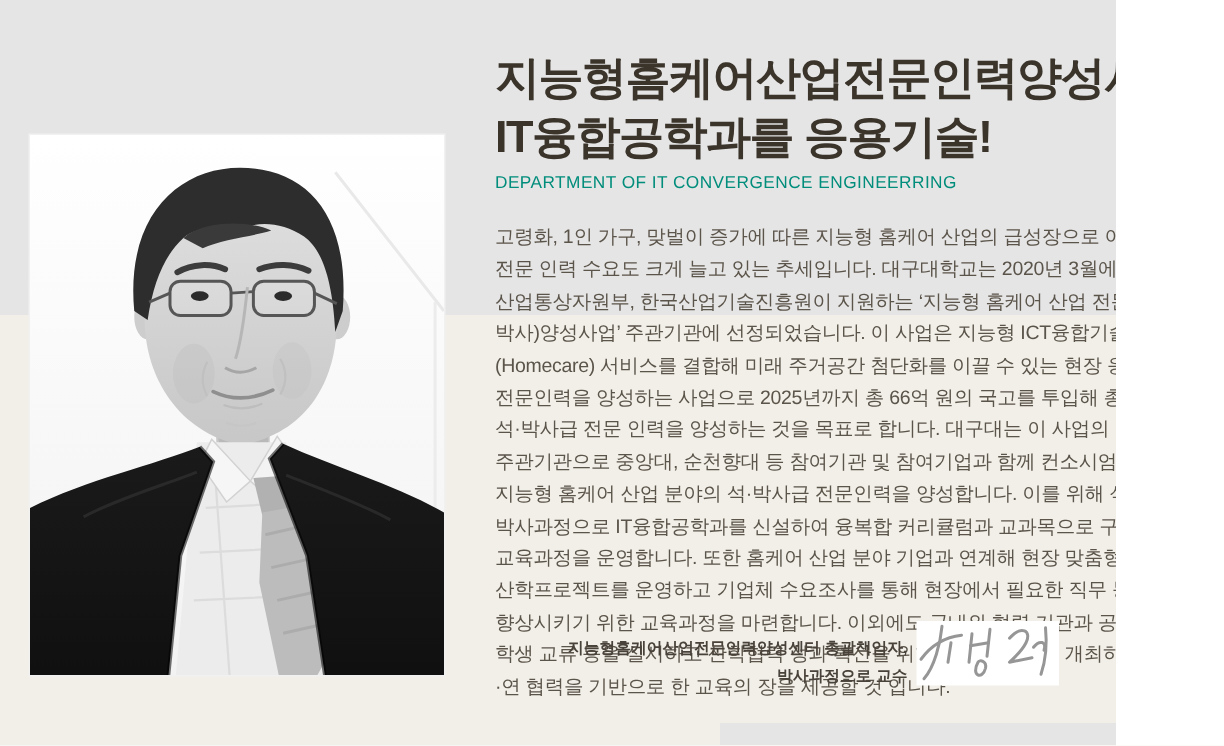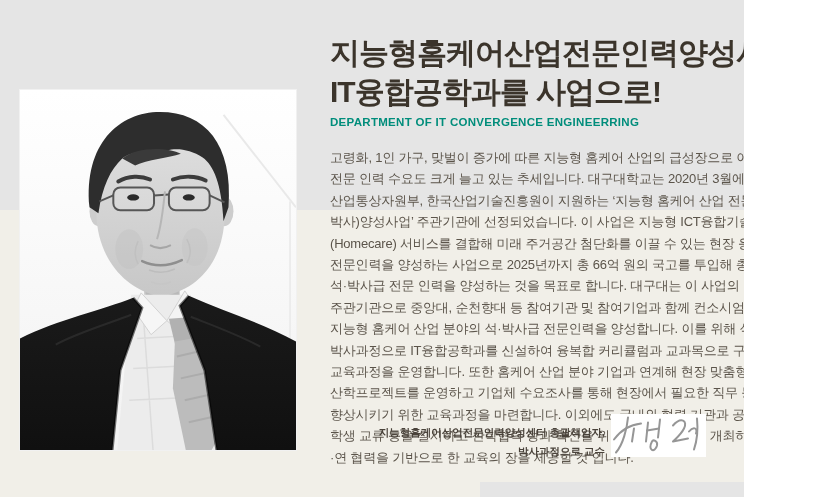--- a/index.html
+++ b/index.html
@@ -16,21 +16,21 @@
   .photo{
     position:absolute;left:19px;top:89px;width:278px;height:362px;
     border:1px solid rgba(0,0,0,0.04);box-sizing:border-box;background:#fbfbfb;
   }
   .photo svg{display:block;width:100%;height:100%;}
   
   .content{position:absolute;left:330px;top:33px;width:484px;}
   .title{margin:0;padding:0;font-size:30px;line-height:39px;font-weight:700;
     color:#3b342b;letter-spacing:-1px;}
   .title span{display:block;white-space:nowrap;}
-  .subtitle{margin-top:5px;font-size:11.5px;font-weight:700;color:#008d7b;letter-spacing:0.3px;}
+  .subtitle{margin-top:5px;font-size:11.5px;font-weight:400;color:#008d7b;letter-spacing:0.3px;}
   .body-text{margin:19px 0 0 0;font-size:13px;line-height:21.4px;color:#5b544a;
     letter-spacing:-0.2px;text-align:left;word-break:keep-all;}
   
   .sig{position:absolute;right:38px;top:414px;display:flex;align-items:flex-start;gap:6px;}
   .sig-text{padding-top:9px;text-align:right;font-size:10.5px;font-weight:700;
     color:#49423a;line-height:19px;white-space:nowrap;}
   .sig-img{width:95px;height:43px;background:#ffffff;}
   .sig-img svg{display:block;width:100%;height:100%;}
 </style>
 </head>
@@ -114,21 +114,21 @@
       <path d="M114,209 L123,219 L101,282 L93,362" stroke="#000000" stroke-width="2.5" fill="none" opacity="0.55"></path>
       <path d="M170,207 L161,217 L186,282 L198,362" stroke="#000000" stroke-width="2.5" fill="none" opacity="0.55"></path>
       <path d="M36,256 C58,244 92,234 112,226" stroke="#2e2e2e" stroke-width="2" fill="none" opacity="0.8"></path>
       <path d="M242,258 C220,246 192,236 172,228" stroke="#2e2e2e" stroke-width="2" fill="none" opacity="0.8"></path>
     </svg>
   </div>
 
   <div class="content">
     <h1 class="title">
       <span>지능형홈케어산업전문인력양성사업,</span>
-      <span>IT융합공학과를 사업으로!</span>
+      <span>IT융합공학과를 응용기술!</span>
     </h1>
     <div class="subtitle">DEPARTMENT OF IT CONVERGENCE ENGINEERRING</div>
     <p class="body-text">고령화, 1인 가구, 맞벌이 증가에 따른 지능형 홈케어 산업의 급성장으로 이에 따른 전문 인력 수요도 크게 늘고 있는 추세입니다. 대구대학교는 2020년 3월에 국책사업인 산업통상자원부, 한국산업기술진흥원이 지원하는 ‘지능형 홈케어 산업 전문인력(석,박사)양성사업’ 주관기관에 선정되었습니다. 이 사업은 지능형 ICT융합기술에 홈케어(Homecare) 서비스를 결합해 미래 주거공간 첨단화를 이끌 수 있는 현장 응용기술 전문인력을 양성하는 사업으로 2025년까지 총 66억 원의 국고를 투입해 총 150명의 석·박사급 전문 인력을 양성하는 것을 목표로 합니다. 대구대는 이 사업의 주관기관으로 중앙대, 순천향대 등 참여기관 및 참여기업과 함께 컨소시엄을 구성해 지능형 홈케어 산업 분야의 석·박사급 전문인력을 양성합니다. 이를 위해 석사와 박사과정으로 IT융합공학과를 신설하여 융복합 커리큘럼과 교과목으로 구성된 교육과정을 운영합니다. 또한 홈케어 산업 분야 기업과 연계해 현장 맞춤형 산학프로젝트를 운영하고 기업체 수요조사를 통해 현장에서 필요한 직무 능력을 향상시키기 위한 교육과정을 마련합니다. 이외에도 국내외 협력 기관과 공동 연구 및 학생 교류 등을 실시하고 산학협력 성과 확산을 위한 산학포럼 등을 개최하는 등 산·학·연 협력을 기반으로 한 교육의 장을 제공할 것 입니다.</p>
   </div>
 
   <div class="sig">
     <div class="sig-text">
       <div>지능형홈케어산업전문인력양성센터 총괄책임자,</div>
       <div>박사과정으로 교수</div>
     </div>

